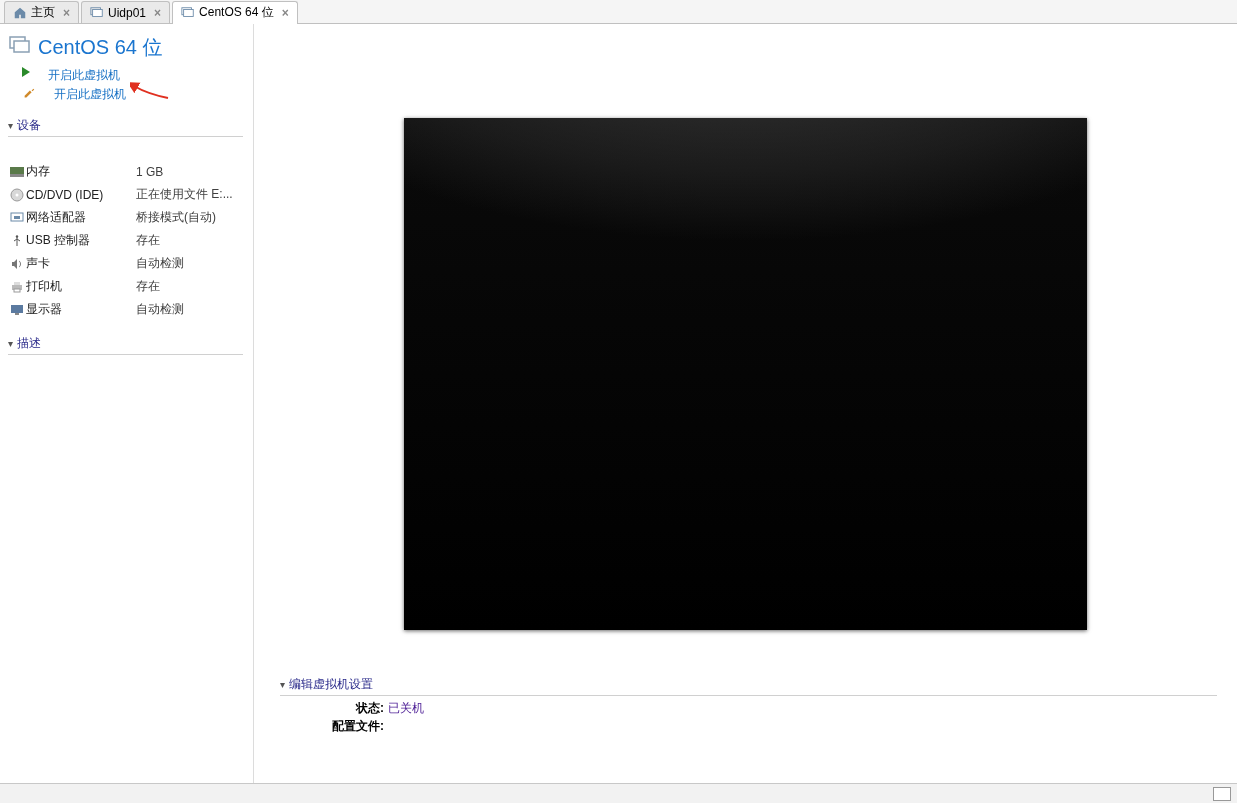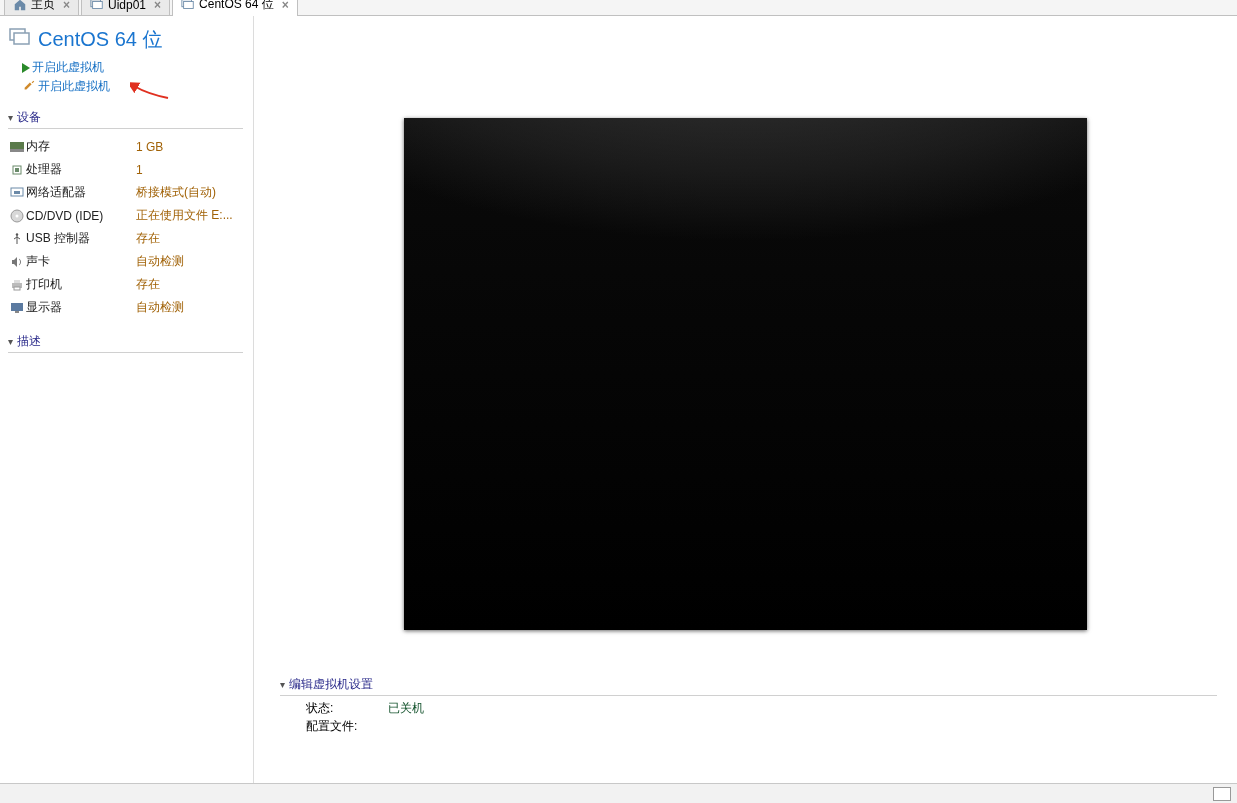--- a/index.html
+++ b/index.html
@@ -1,51 +1,51 @@
 <!DOCTYPE html>
 <html><head>
 <meta charset="utf-8">
 <style>
 *{box-sizing:border-box;margin:0;padding:0;font-family:"Microsoft YaHei","Segoe UI",Tahoma,sans-serif;font-size:12px}
 body{background:#fff;width:1237px;height:803px;position:relative;overflow:hidden}
-.tabbar{display:flex;align-items:flex-end;height:16px;border-bottom:1px solid #c0c0c0;background:#f5f5f5;padding-left:4px}
+.tabbar{display:flex;align-items:flex-end;height:24px;border-bottom:1px solid #c0c0c0;background:#f5f5f5;padding-left:4px}
 .tab{display:flex;align-items:center;height:22px;padding:0 8px;border:1px solid #c0c0c0;border-bottom:none;margin-right:2px;background:#eaeaea;border-radius:3px 3px 0 0;gap:4px;cursor:pointer}
 .tab.active{background:#fff;position:relative;z-index:2}
 .tab.active::after{content:"";position:absolute;left:0;right:0;bottom:-1px;height:2px;background:#fff}
 .tab-close{color:#888;font-weight:bold;margin-left:4px}
 .icon{display:inline-block;width:14px;height:14px}
 .icon-home svg,.icon-monitor svg,.icon-chip svg,.icon svg{width:14px;height:14px;display:block}
 .page{display:flex;height:calc(803px - 24px)}
 .sidebar{width:254px;padding:6px 10px 0 8px;border-right:1px solid #dcdcdc}
 .vm-title-row{display:flex;align-items:center;gap:6px;margin:4px 0 6px 0}
 .vm-title-icon svg{width:24px;height:24px}
 .vm-title{font-size:20px;color:#1a75cf;font-weight:normal}
-.action-link{display:flex;align-items:center;gap:2px;color:#1670c4;cursor:pointer;margin:2px 0 2px 14px}
+.action-link{display:flex;align-items:flex-start;gap:18px;color:#1670c4;cursor:pointer;margin:2px 0 2px 14px}
 .action-link .tri{width:0;height:0;border-left:8px solid #2a8a2a;border-top:5px solid transparent;border-bottom:5px solid transparent}
 .action-link.edit svg{width:14px;height:14px}
 .arrow{position:absolute;left:130px;top:78px;pointer-events:none}
 .section{margin-top:14px}
 .section-head{display:flex;align-items:center;gap:4px;color:#2a2a8a;cursor:pointer;border-bottom:1px solid #d0d0d0;padding-bottom:2px}
 .section-head .caret{font-size:10px;color:#555}
-.dev-table{margin-top:6px;width:100%}
+.dev-table{margin-top:23px;width:100%}
 .dev-row{display:flex;align-items:center;padding:3px 0}
 .dev-row .dicon{width:18px;display:flex;justify-content:center}
 .dev-label{width:110px;color:#222}
-.dev-val{color:#a16207}
+.dev-val{color:#404040}
 .content{flex:1;position:relative;padding:0;overflow:hidden}
 .preview{position:absolute;left:404px;top:118px;width:683px;height:512px;background:#000;box-shadow:0 1px 4px rgba(0,0,0,.6)}
 .preview .gloss{position:absolute;inset:0;background:
  radial-gradient(140% 90% at 50% -30%, rgba(120,120,120,.55) 0%, rgba(60,60,60,.35) 45%, rgba(0,0,0,0) 60%),
  linear-gradient(#0a0a0a,#000)}
 .details{position:absolute;left:280px;top:676px;right:20px}
 .details .section-head{border-bottom:1px solid #d0d0d0;margin-bottom:4px}
 .details-body{padding-left:26px}
 .drow{display:flex;margin:1px 0}
-.dlabel{width:78px;text-align:left;font-weight:normal;color:#000;margin-right:4px}
-.dval{color:#14532d}
+.dlabel{width:78px;text-align:right;font-weight:bold;color:#000;margin-right:4px}
+.dval{color:#4c1d95}
 .statusbar{position:absolute;left:0;right:0;bottom:0;height:20px;border-top:1px solid #c8c8c8;background:#f2f2f2;display:flex;justify-content:flex-end;align-items:center;padding-right:6px}
 .statusbar .sq{width:18px;height:14px;border:1px solid #999;background:#fff}
 .content-inner{position:absolute;left:0;right:0;top:0;bottom:0}
 </style>
 </head>
 <body>
 
 <div class="tabbar">
   <div class="tab">
     <span class="icon icon-home">
@@ -112,46 +112,36 @@
                 <rect width="14" height="7" fill="#5a7a4a"></rect>
                 <rect y="7" width="14" height="3" fill="#888"></rect>
               </svg>
             </span>
             <span class="dev-label">内存</span>
             <span class="dev-val">1 GB</span>
           </div>
         <div class="dev-row">
             <span class="dicon">
               <svg width="14" height="14">
-                <rect x="3" y="3" width="8" height="8" fill="none" stroke="#6a8a6a"></rect>
-                <rect x="5" y="5" width="4" height="4" fill="#6a8a6a"></rect>
-              </svg>
-            </span>
-            <span class="dev-label">处理器</span>
-            <span class="dev-val">1</span>
+                <circle cx="7" cy="7" r="6" fill="#d8d8d8" stroke="#999"></circle>
+                <circle cx="7" cy="7" r="1.5" fill="#fff"></circle>
+              </svg>
+            </span>
+            <span class="dev-label">CD/DVD (IDE)</span>
+            <span class="dev-val">正在使用文件 E:...</span>
           </div>
         <div class="dev-row">
             <span class="dicon">
               <svg width="14" height="12">
                 <rect x="1" y="1" width="12" height="8" fill="none" stroke="#6b8aa8"></rect>
                 <rect x="4" y="4" width="6" height="3" fill="#6b8aa8"></rect>
               </svg>
             </span>
             <span class="dev-label">网络适配器</span>
             <span class="dev-val">桥接模式(自动)</span>
-          </div>
-        <div class="dev-row">
-            <span class="dicon">
-              <svg width="14" height="14">
-                <circle cx="7" cy="7" r="6" fill="#d8d8d8" stroke="#999"></circle>
-                <circle cx="7" cy="7" r="1.5" fill="#fff"></circle>
-              </svg>
-            </span>
-            <span class="dev-label">CD/DVD (IDE)</span>
-            <span class="dev-val">正在使用文件 E:...</span>
           </div>
         <div class="dev-row">
             <span class="dicon">
               <svg width="14" height="12">
                 <path stroke="#555" fill="none" d="M7 11V2M7 4l-3 2M7 4l3 2"></path>
                 <circle cx="7" cy="1.5" r="1.2" fill="#555"></circle>
               </svg>
             </span>
             <span class="dev-label">USB 控制器</span>
             <span class="dev-val">存在</span>

